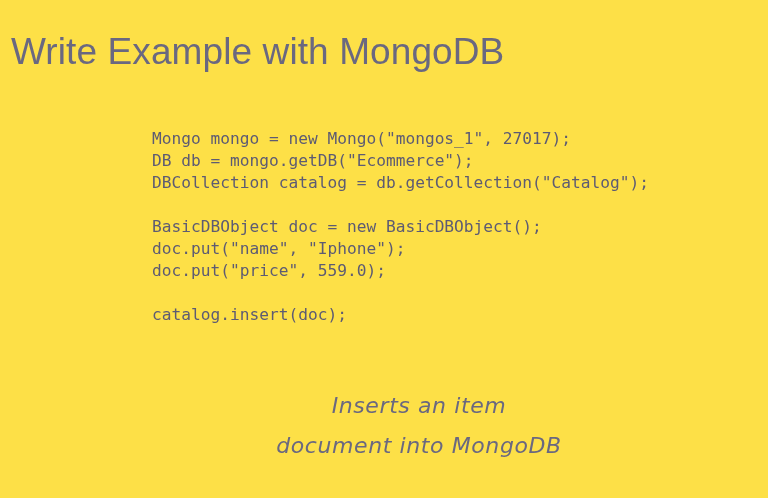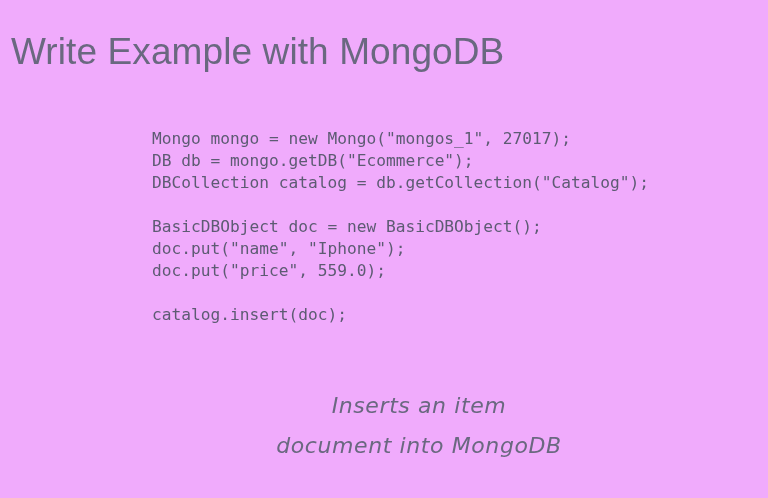--- a/index.html
+++ b/index.html
@@ -12,21 +12,21 @@
     height: 498px;
     overflow: hidden;
     font-family: "Liberation Sans", sans-serif;
     -webkit-font-smoothing: antialiased;
   }
 
   #slide {
     position: relative;
     width: 768px;
     height: 498px;
-    background: #f0abfc;
+    background: #fde047;
   }
 
   
   #slide-title {
     position: absolute;
     left: 11px;
     top: 6px;
     font-family: "Liberation Sans", "DejaVu Sans", sans-serif;
     font-size: 37px;
     font-weight: 400;

